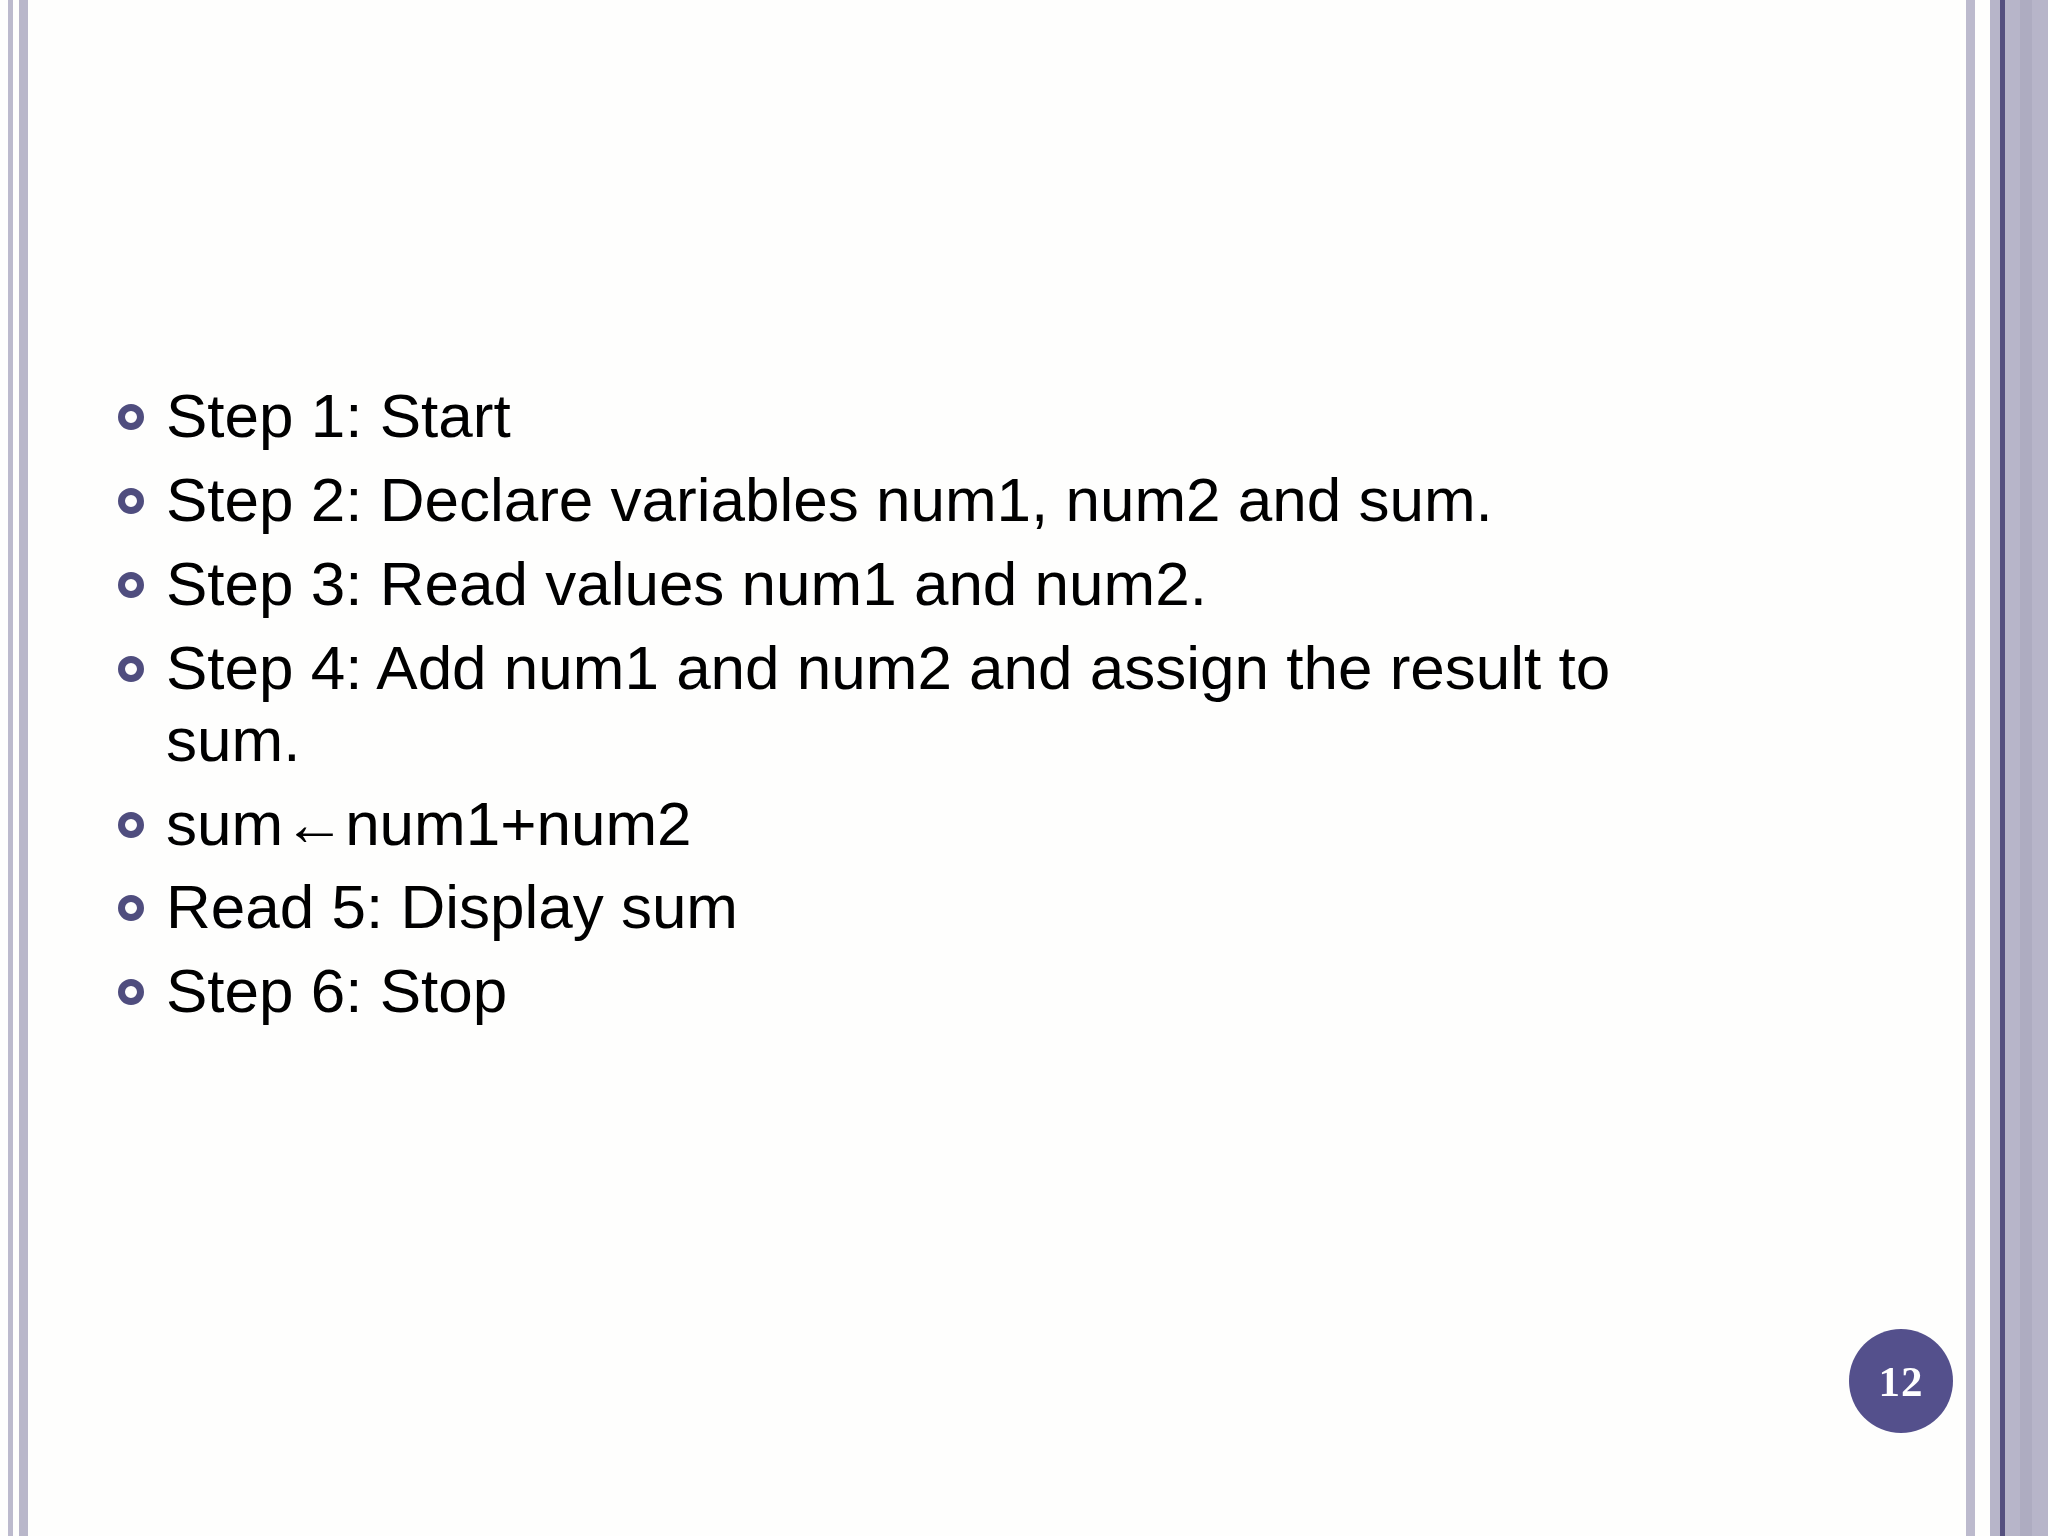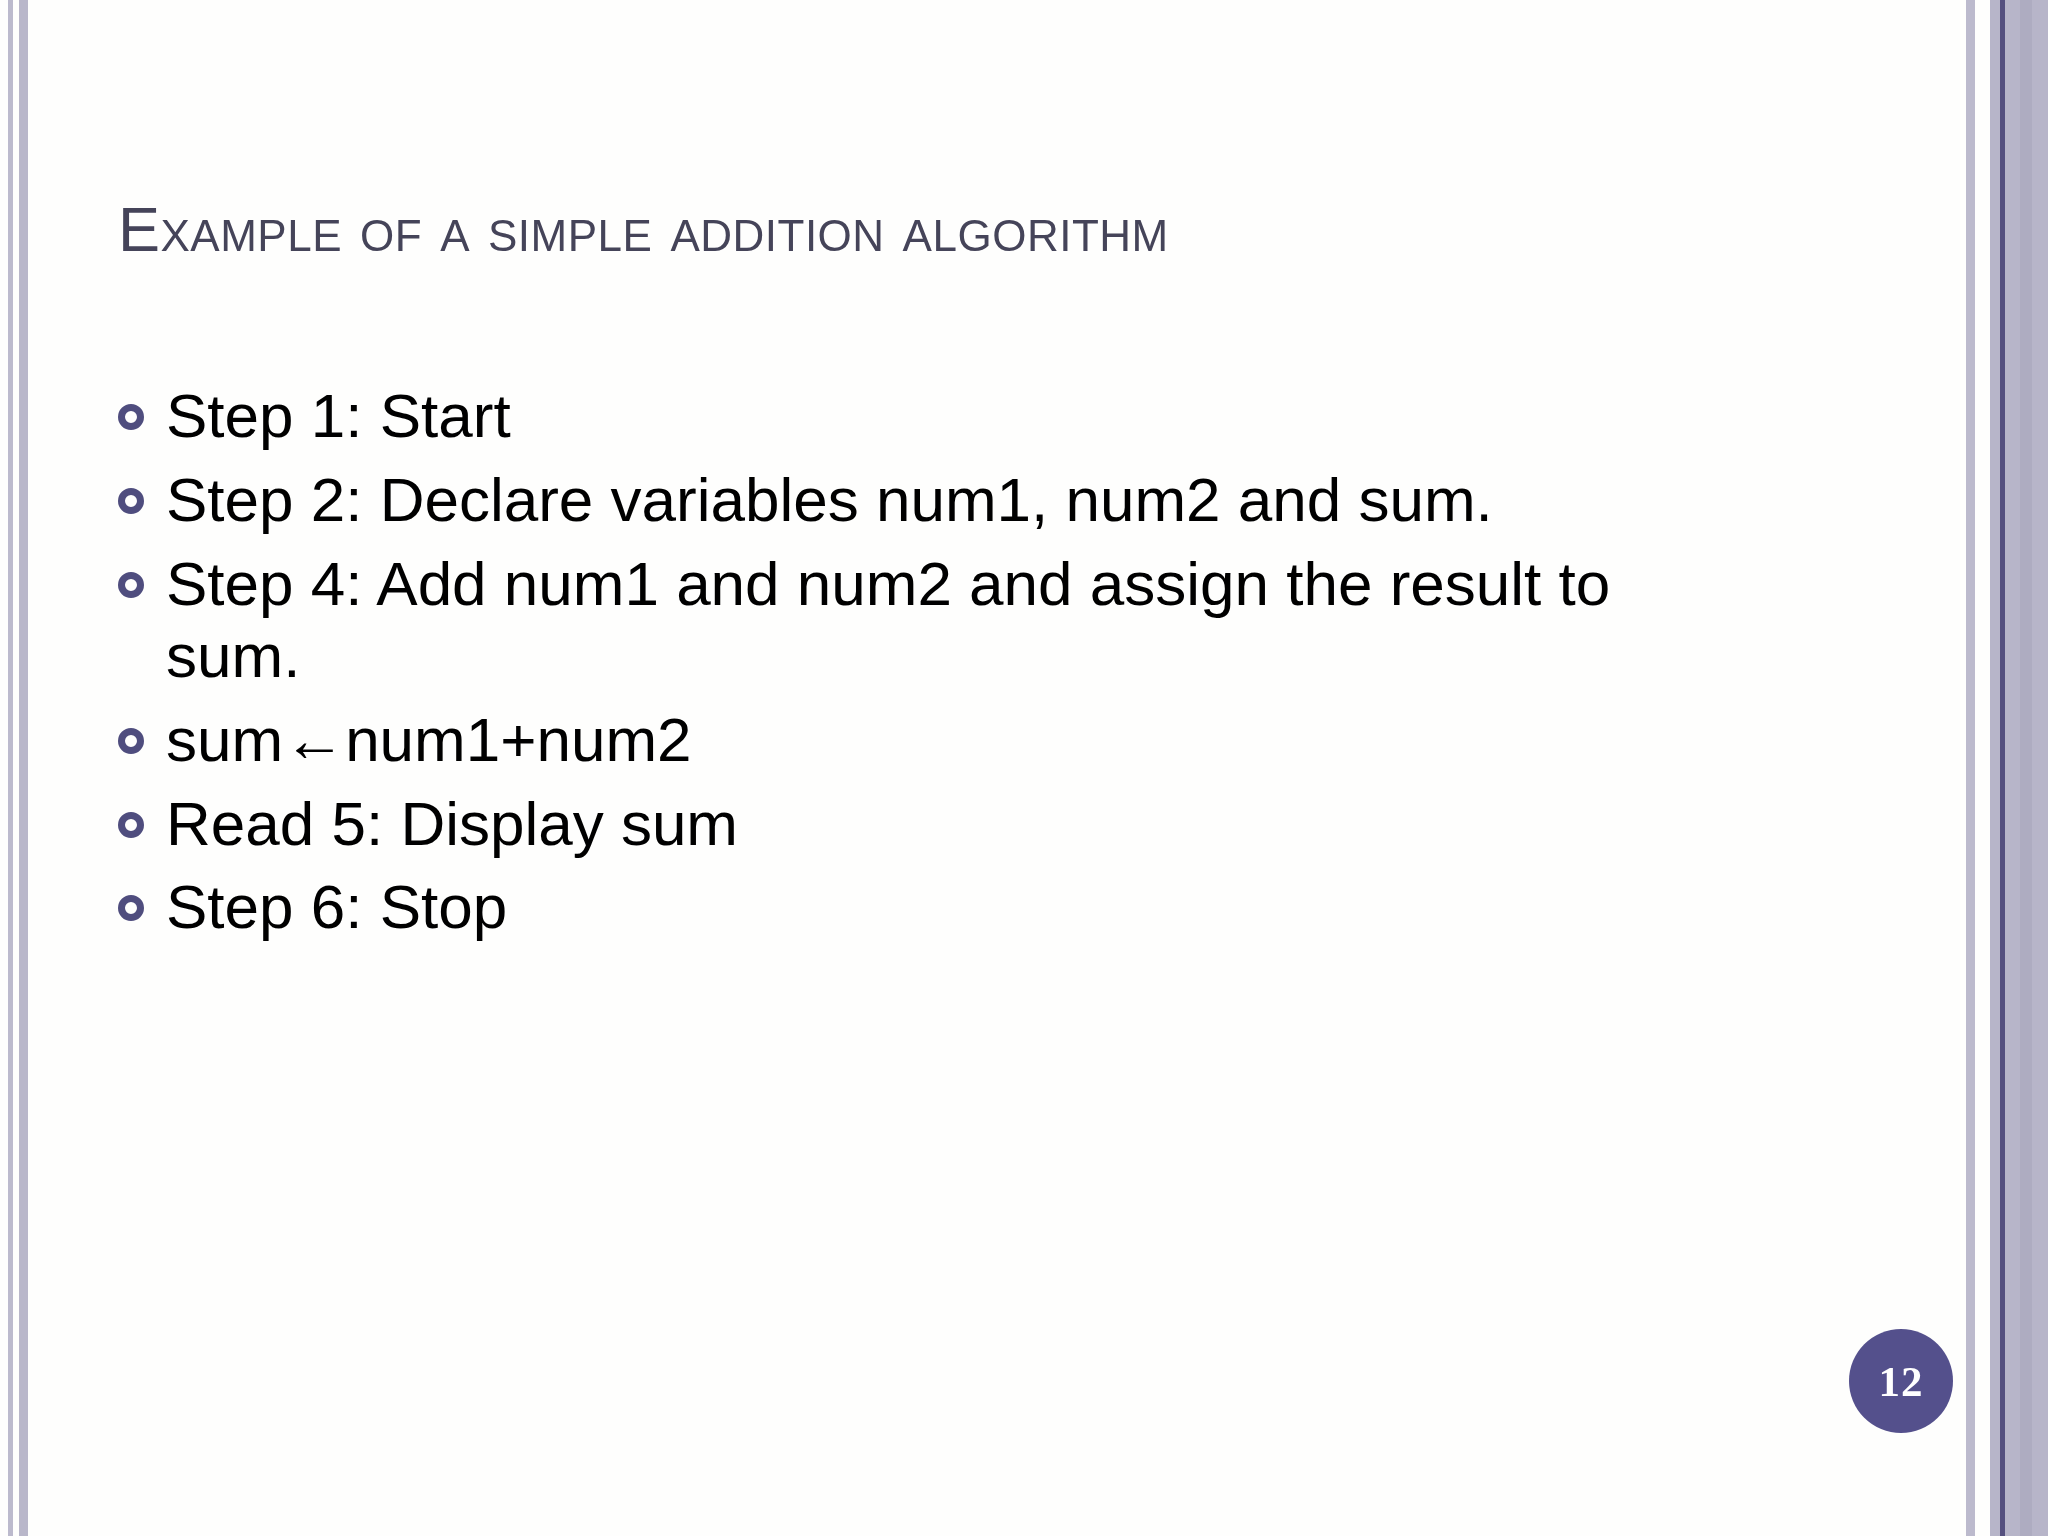--- a/index.html
+++ b/index.html
@@ -153,34 +153,37 @@
 <div id="slide">
 
   <div class="left-stripe-thin"></div>
   <div class="left-stripe-wide"></div>
 
   <div class="right-stripe-thin"></div>
   <div class="right-band"></div>
   <div class="right-band-shade"></div>
   <div class="right-band-line"></div>
 
-  <div id="title">Example of a simple addition algorithm</div>
 
   <div id="bullets">
 
     <div class="bullet-row">
       <span class="bullet-marker"></span>
       <span class="bullet-text">Step 1: Start</span>
     </div>
 
     <div class="bullet-row">
       <span class="bullet-marker"></span>
       <span class="bullet-text">Step 2: Declare variables num1, num2 and sum.</span>
     </div>
 
+    <div class="bullet-row">
+      <span class="bullet-marker"></span>
+      <span class="bullet-text">Step 3: Read values num1 and num2.</span>
+    </div>
 
     <div class="bullet-row">
       <span class="bullet-marker"></span>
       <span class="bullet-text">Step 4: Add num1 and num2 and assign the result to sum.</span>
     </div>
 
     <div class="bullet-row">
       <span class="bullet-marker"></span>
       <span class="bullet-text">sum←num1+num2</span>
     </div>

